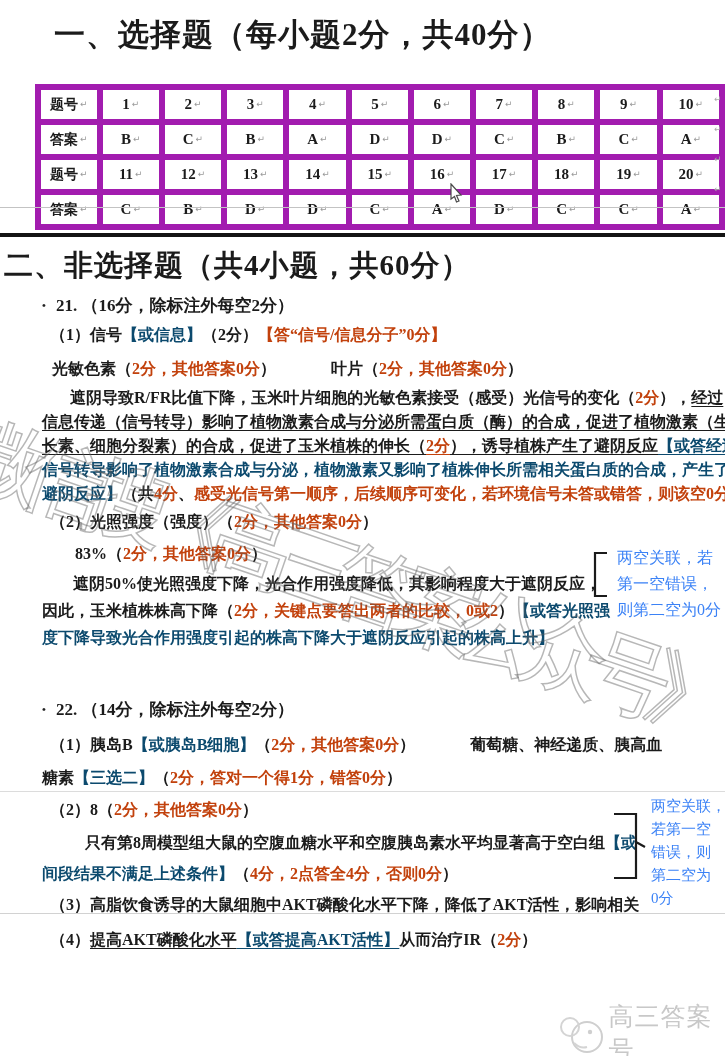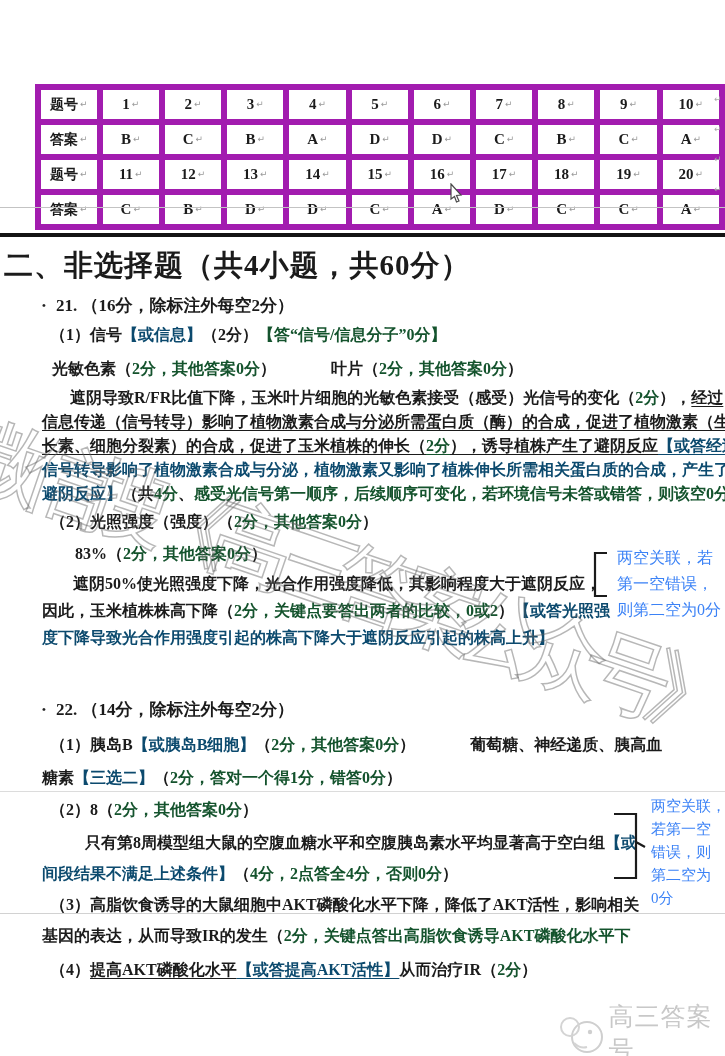--- a/index.html
+++ b/index.html
@@ -20,21 +20,21 @@
   
   .thick-rule{position:absolute;left:0;top:233px;width:725px;height:4px;background:#141414;}
   .seam{position:absolute;left:0;width:725px;height:1px;}
   
   .qhead{font-size:17px;font-weight:bold;height:var(--h);line-height:var(--h);}
   .bullet{display:inline-block;width:14px;font-size:11px;vertical-align:2px;color:#222;}
   .qblock{position:absolute;left:42px;width:672px;}
   .lines .line{white-space:nowrap;font-size:16px;}
   .lines .line span{font-weight:bold;}
   .sp{display:inline-block;}
-  .c-maroon{color:#14532d;}
+  .c-maroon{color:#c2410c;}
   .c-teal{color:#0c4a6e;}
   .u{text-decoration:underline;text-underline-offset:3px;}
   
   .note{position:absolute;color:#3b82f6;font-weight:normal;font-size:16px;}
   .note .nline{white-space:nowrap;}
   .bracket{position:absolute;}
   
   .watermark{position:absolute;left:-18px;top:392px;transform:rotate(19deg);transform-origin:0 0;
              font-size:86px;letter-spacing:-20px;white-space:nowrap;color:transparent;
              -webkit-text-stroke:1.5px rgba(95,95,95,0.45);pointer-events:none;font-weight:400;}
@@ -42,20 +42,21 @@
   .footer-badge{position:absolute;left:556px;top:1000px;display:flex;align-items:center;}
   .footer-badge .txt{font-family:"Liberation Sans","DejaVu Sans",sans-serif;font-size:25px;
                      color:#c8c8c8;margin-left:6px;letter-spacing:1px;}
   .cursor{position:absolute;left:449px;top:183px;}
 </style>
 </head>
 <body>
 
 <div class="page">
 
+  <div class="title1">一、选择题（每小题2分，共40分）</div>
 
   <table class="ans-table">
     <tbody>
         <tr>
           <td class="hd">题号<span class="ret">↵</span></td>
           <td class="c">1<span class="ret">↵</span></td>
           <td class="c">2<span class="ret">↵</span></td>
           <td class="c">3<span class="ret">↵</span></td>
           <td class="c">4<span class="ret">↵</span></td>
           <td class="c">5<span class="ret">↵</span></td>
@@ -140,21 +141,20 @@
     <div class="qhead" style="--h:38px">
       <span class="bullet">•</span><span>22. （14分，除标注外每空2分）</span>
     </div>
     <div class="lines">
         <div class="line" style="height: 34px; line-height: 34px; padding-left: 8px;"><span>（1）胰岛B</span><span class="c-teal">【或胰岛B细胞】</span><span>（</span><span class="c-maroon">2分，其他答案0分</span><span>）</span><span class="sp" style="width: 55px;"></span><span>葡萄糖、神经递质、胰高血</span></div>
         <div class="line" style="height: 31px; line-height: 31px; padding-left: 0px;"><span>糖素</span><span class="c-teal">【三选二】</span><span>（</span><span class="c-maroon">2分，答对一个得1分，错答0分</span><span>）</span></div>
         <div class="line" style="height: 33px; line-height: 33px; padding-left: 8px;"><span>（2）8</span><span>（</span><span class="c-maroon">2分，其他答案0分</span><span>）</span></div>
         <div class="line" style="height: 33px; line-height: 33px; padding-left: 43px;"><span>只有第8周模型组大鼠的空腹血糖水平和空腹胰岛素水平均显著高于空白组</span><span class="c-teal">【或</span></div>
         <div class="line" style="height: 30px; line-height: 30px; padding-left: 0px;"><span class="c-teal">间段结果不满足上述条件】</span><span>（</span><span class="c-maroon">4分，2点答全4分，否则0分</span><span>）</span></div>
         <div class="line" style="height: 32px; line-height: 32px; padding-left: 8px;"><span>（3）高脂饮食诱导的大鼠细胞中</span><span class="u">AKT磷酸化水平下降</span><span>，降低了AKT活性，影响相关</span></div>
-        <div class="line" style="height: 30px; line-height: 30px; padding-left: 0px;"><span>基因的表达，从而导致IR的发生（</span><span class="c-maroon">2分，关键点答出高脂饮食诱导AKT磷酸化水平下</span></div>
         <div class="line" style="height: 38px; line-height: 38px; padding-left: 8px;"><span>（4）</span><span class="u">提高AKT磷酸化水平</span><span class="c-teal u">【或答提高AKT活性】</span><span>从而治疗IR</span><span>（</span><span class="c-maroon">2分</span><span>）</span></div>
       </div>
   </div>
 
   <div class="seam" style="top:791px;background:#dcdcdc"></div>
   <div class="seam" style="top:913px;background:#d2d2d2"></div>
 
   <svg class="bracket" style="left:591px;top:551px" width="18" height="48">
     <path d="M16 2 H4 V45 H16" fill="none" stroke="#1b1b1b" stroke-width="2.2"></path>
   </svg>

